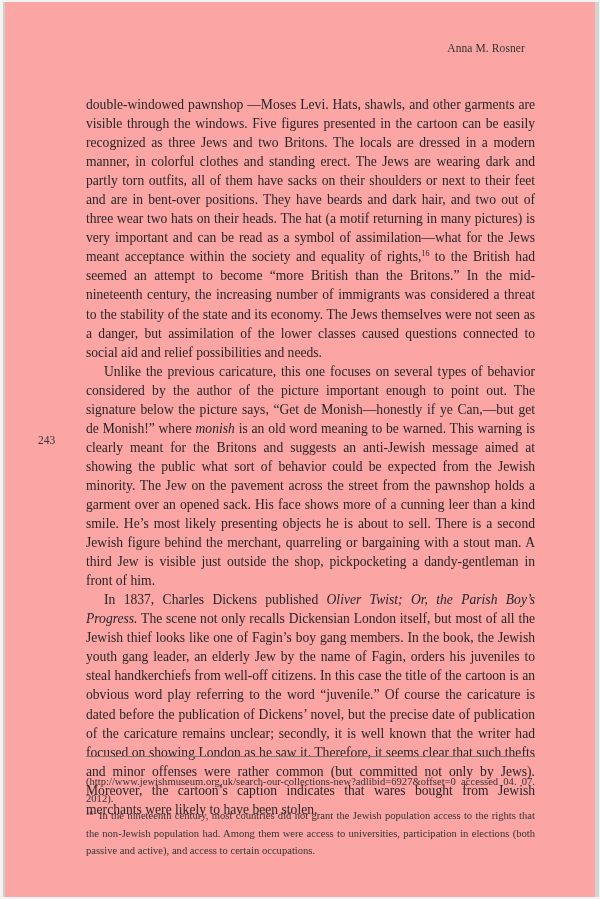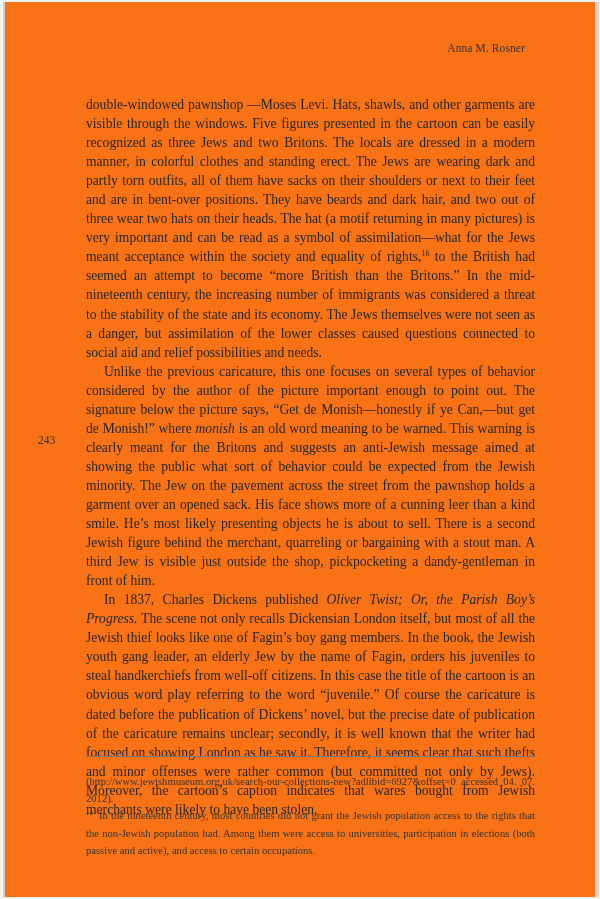--- a/index.html
+++ b/index.html
@@ -2,21 +2,21 @@
 <html><head>
 <meta charset="utf-8">
 <style>
   html, body { margin: 0; padding: 0; }
   body {
     width: 600px; height: 899px; background: #f3f3f1; position: relative; overflow: hidden;
     font-family: "Liberation Serif", "DejaVu Serif", serif; color: #262626;
   }
   .page {
     position: absolute; left: 3px; top: 2px; width: 590px; height: 895px;
-    background: #f97316;
+    background: #fca5a5;
     border-left: 2px solid #cfcfcb; border-right: 4px solid #d4d4d0;
   }
   .running-head {
     position: absolute; right: 70px; top: 40px;
     font-size: 11.5px; color: #333; letter-spacing: 0.1px;
   }
   .page-number {
     position: absolute; left: 33px; top: 432px; font-size: 11.5px; color: #333;
   }
   .body-text {

